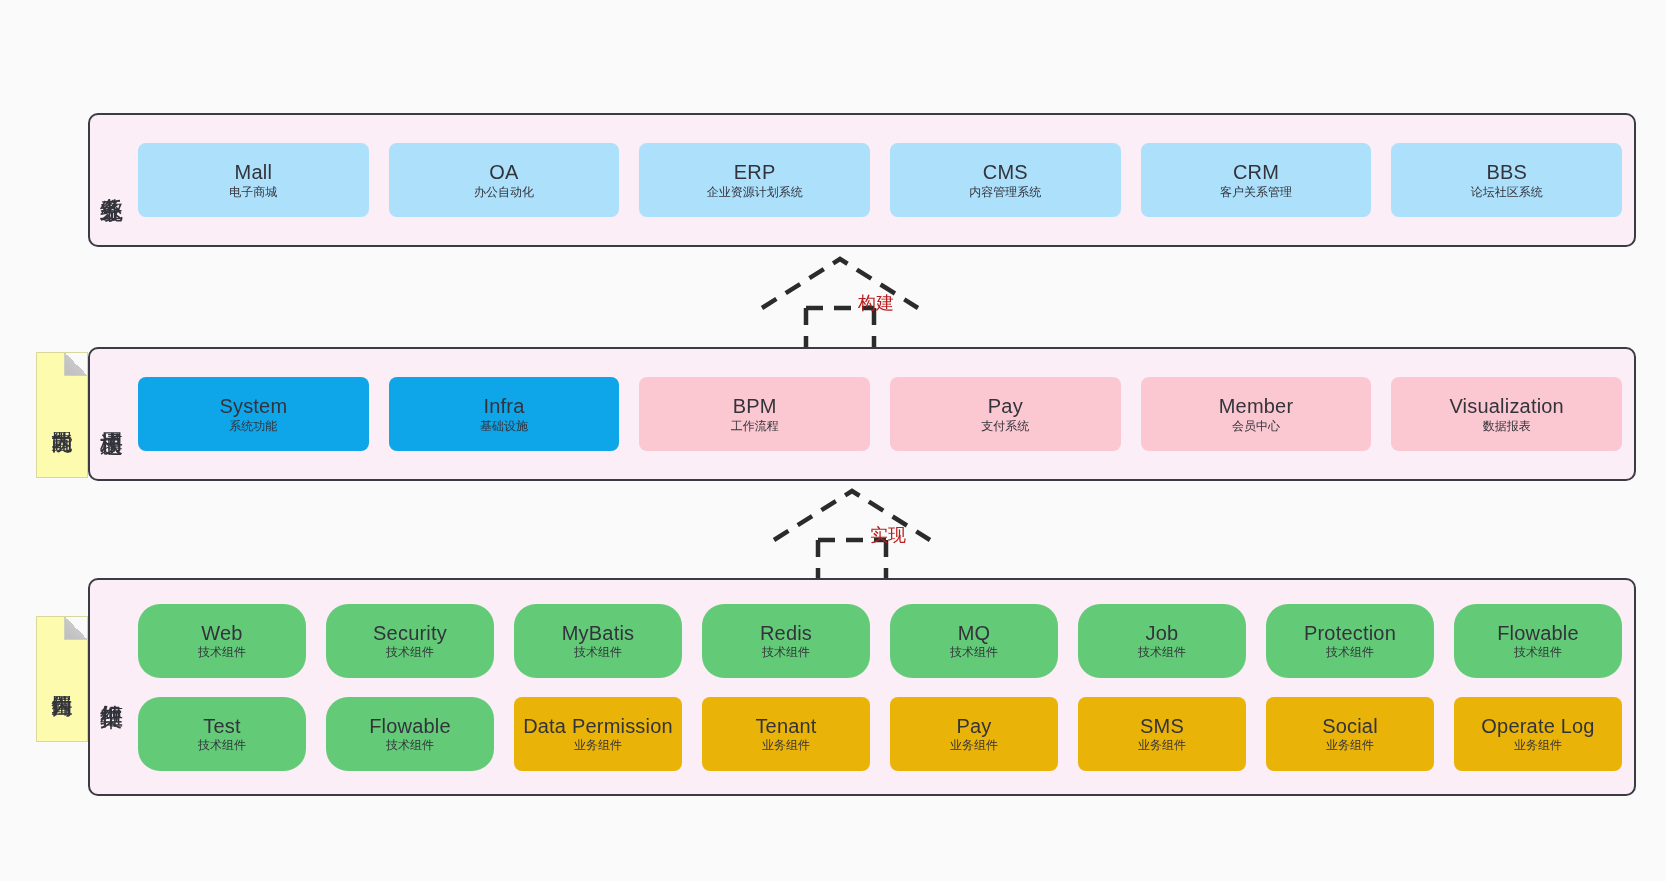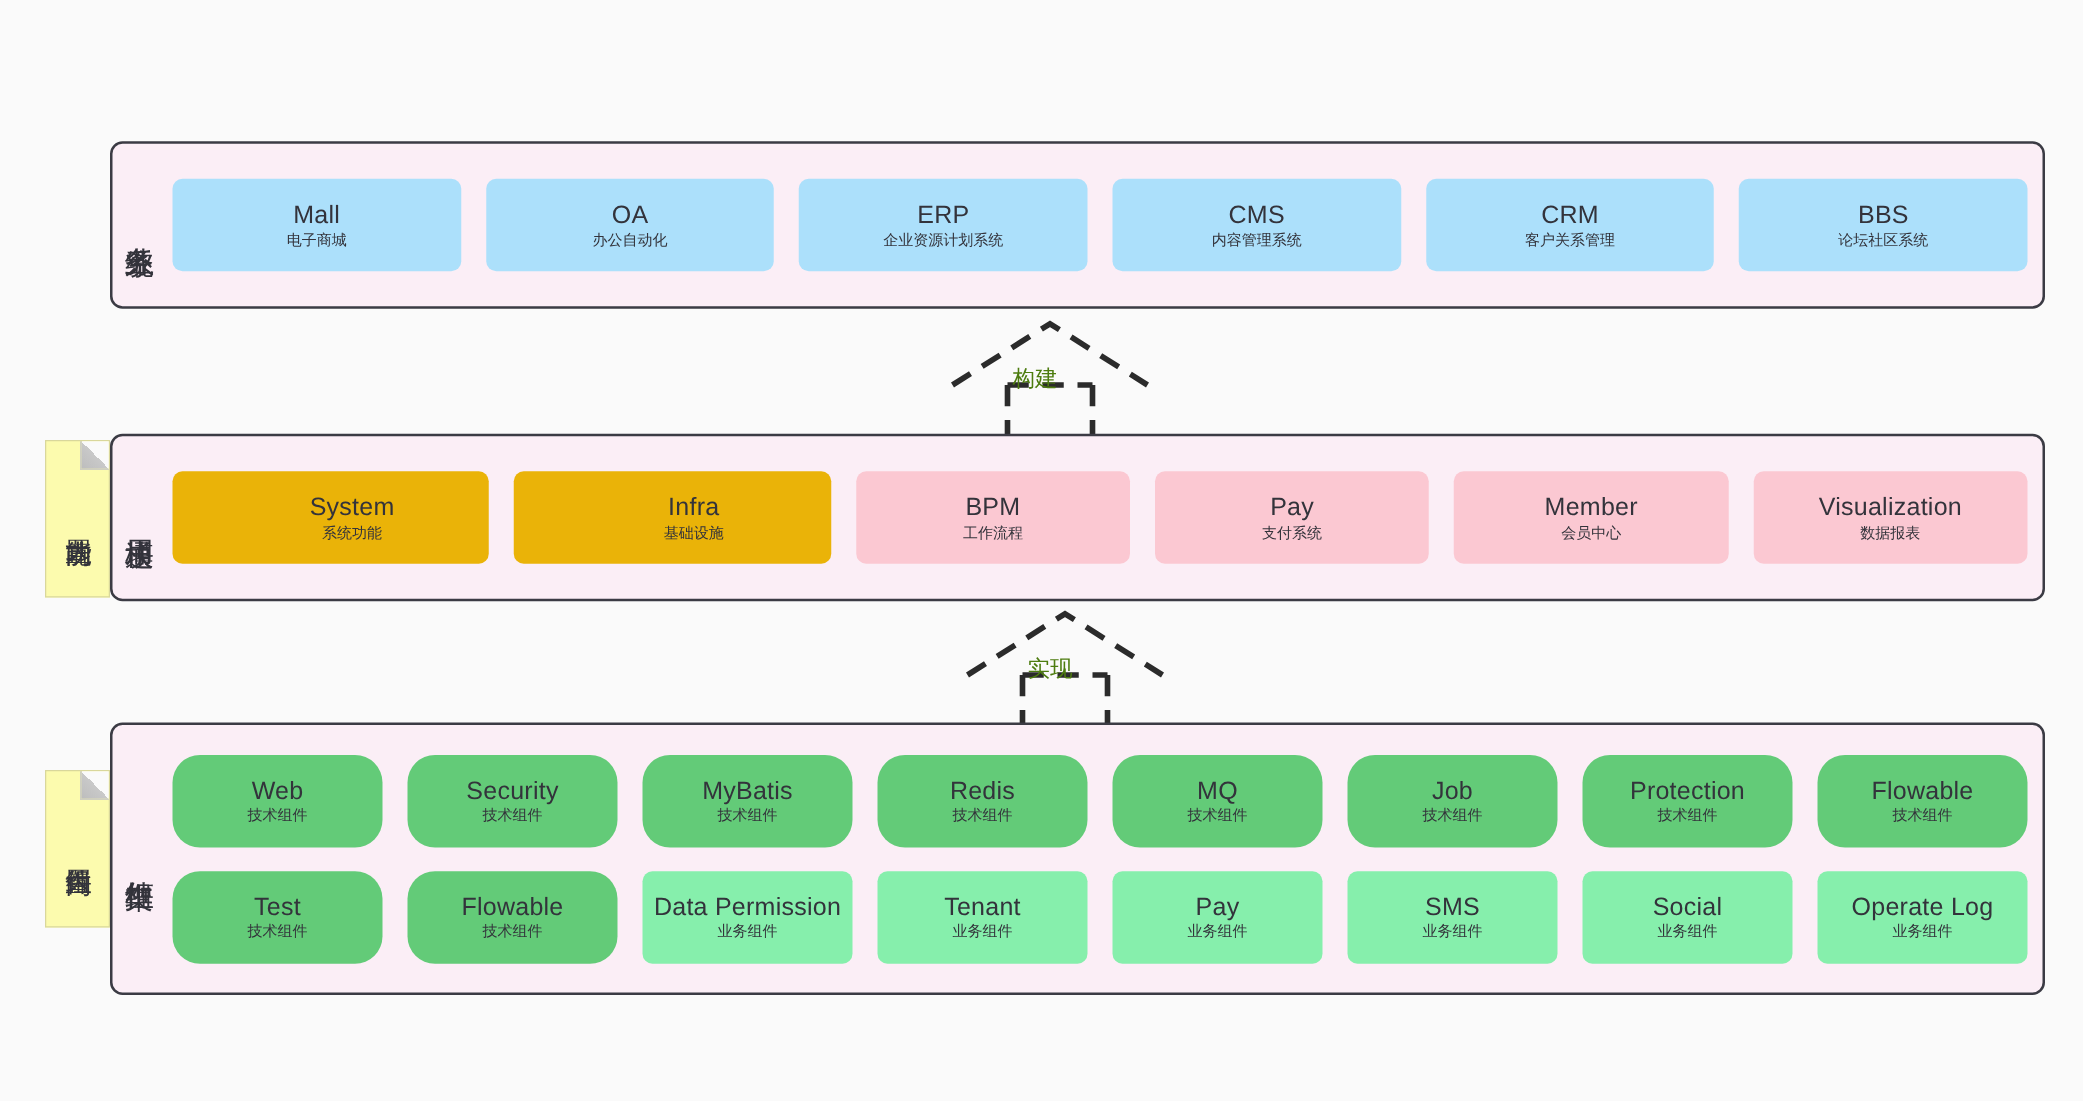--- a/index.html
+++ b/index.html
@@ -83,24 +83,24 @@
   .node .nm {
     font-size: 20px;
     letter-spacing: 0.2px;
   }
   .node .sub {
     font-size: 12px;
   }
 
   
   .c-blue        { background: #ace0fb; }
-  .c-red         { background: #eab308; padding-left: 40px; }
+  .c-red         { background: #0ea5e9; }
   .c-pink        { background: #fbc8d2; }
   .c-green       { background: #63cb78; border-radius: 22px; }
-  .c-lightgreen  { background: #86efac; }
+  .c-lightgreen  { background: #eab308; }
 
   
   #panel-business { left: 88px;  top: 113px; width: 1548px; height: 134px; }
   #panel-common   { left: 88px;  top: 347px; width: 1548px; height: 134px; }
   #panel-framework{ left: 88px;  top: 578px; width: 1548px; height: 218px; }
 
   #panel-business  .layer-body { padding-top: 0; }
   #panel-framework .layer-body { gap: 19px; padding: 0 12px 0 4px; }
 
   .node-h-1 { height: 74px; }
@@ -141,24 +141,25 @@
   .arrow-wrap {
     position: absolute;
     pointer-events: none;
   }
   #arrow-build    { left: 750px; top: 253px; width: 180px; height: 95px; }
   #arrow-implement{ left: 762px; top: 485px; width: 180px; height: 95px; }
 
   .arrow-label {
     position: absolute;
     font-size: 18px;
-    color: #4d7c0f;
+    color: #b91c1c;
     background: transparent;
     white-space: nowrap;
     user-select: none;
+    margin-left: 48px;
   }
   #label-build     { left: 810px; top: 291px; }
   #label-implement { left: 822px; top: 523px; }
 </style>
 </head>
 <body>
 
 <div id="canvas">
 
   <div class="layer-panel" id="panel-business">

